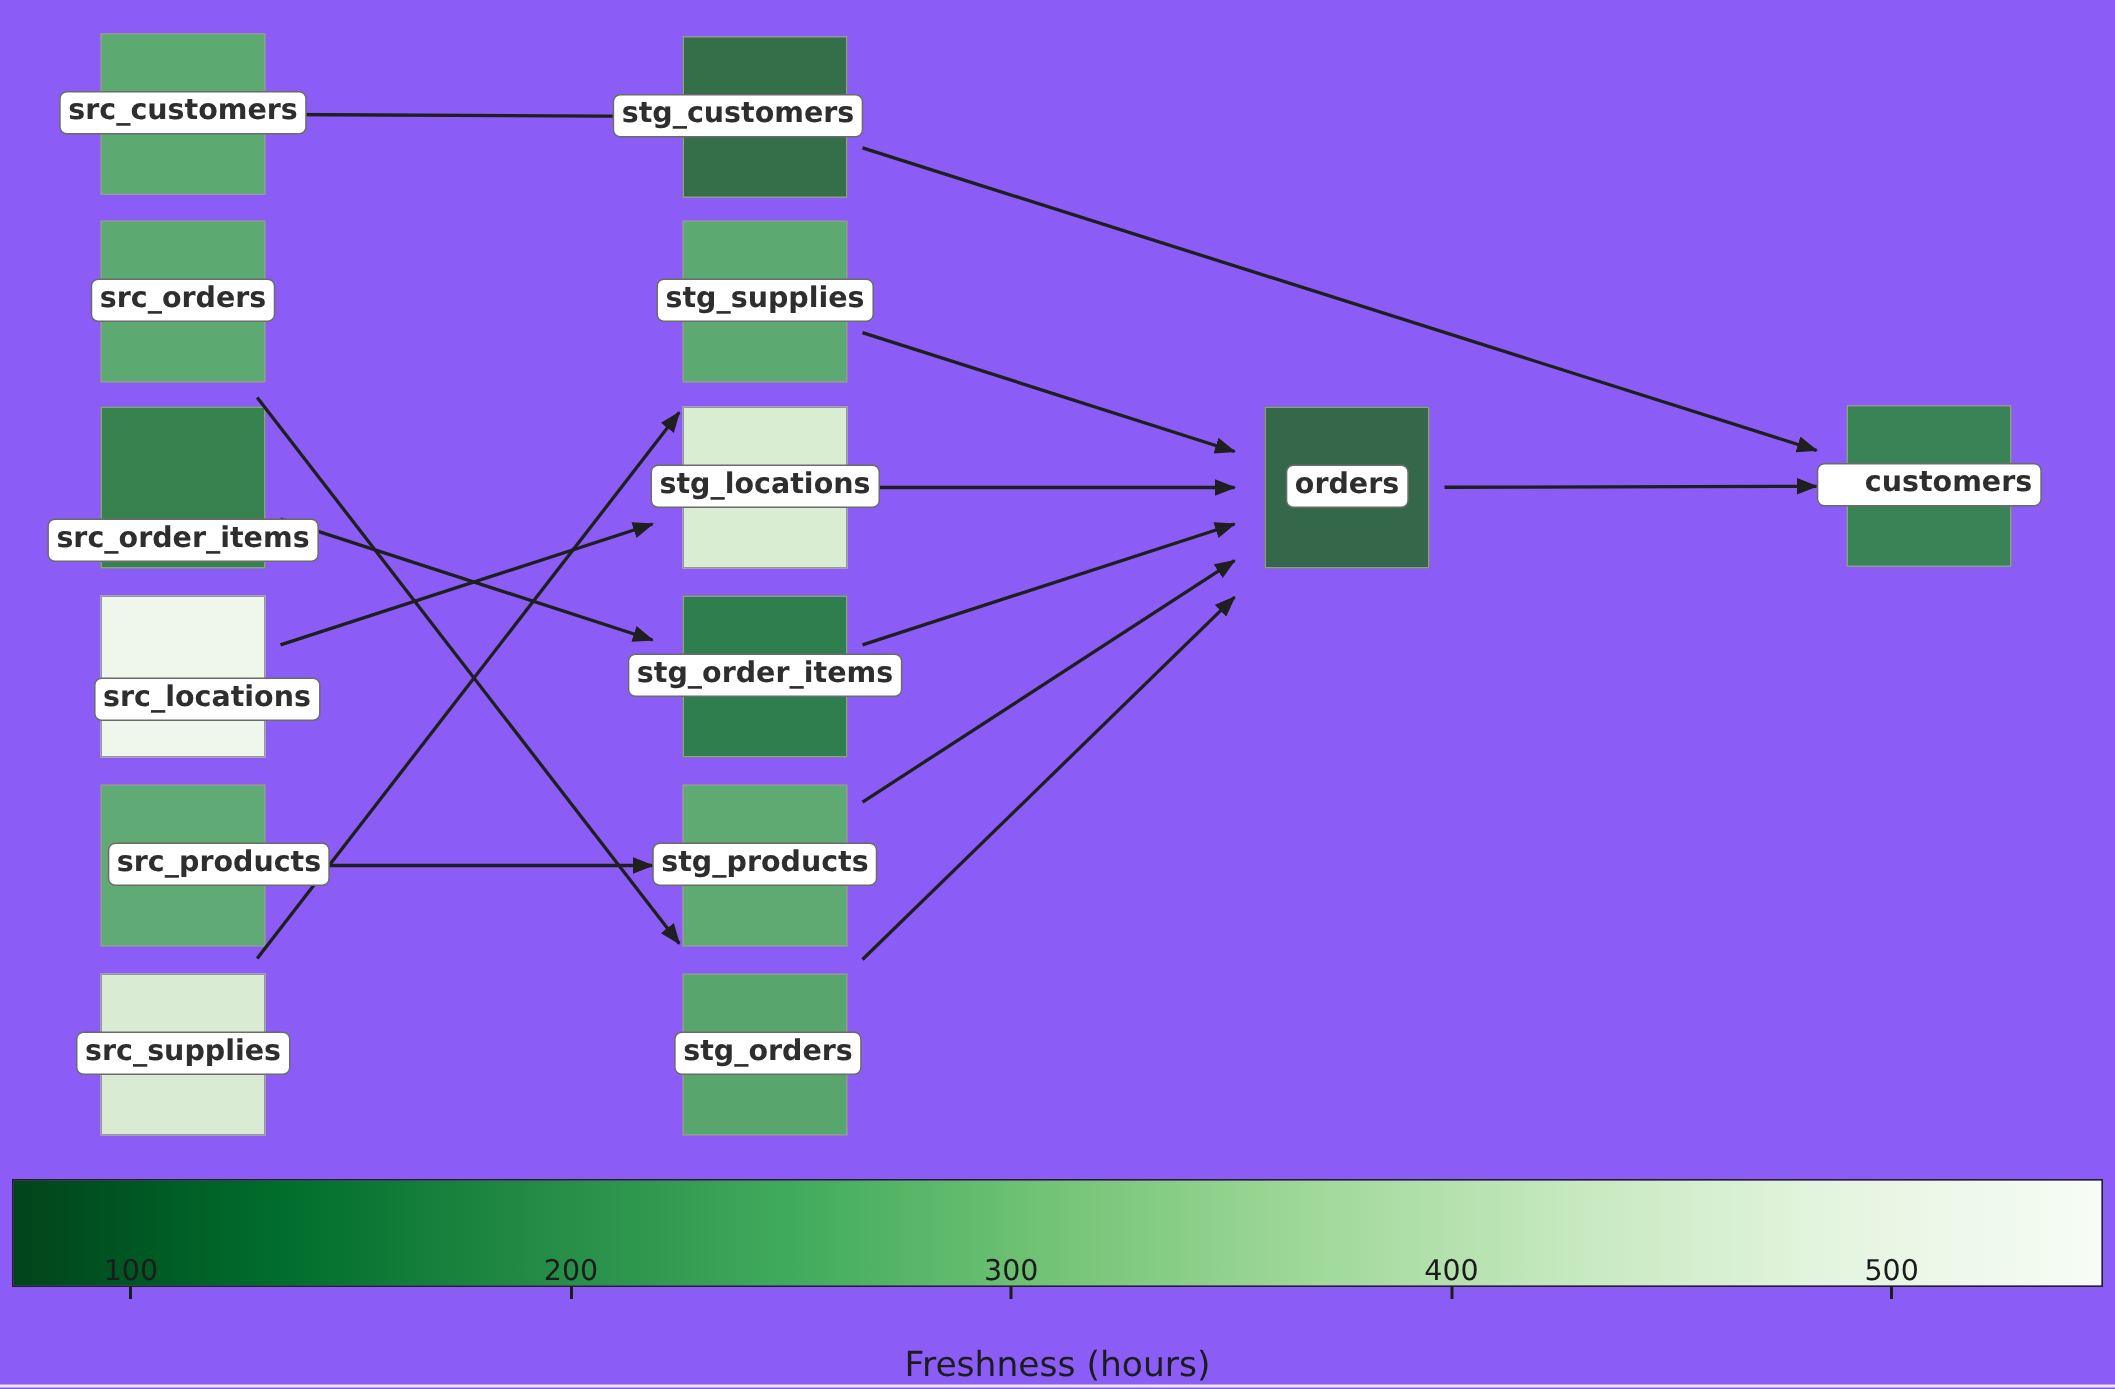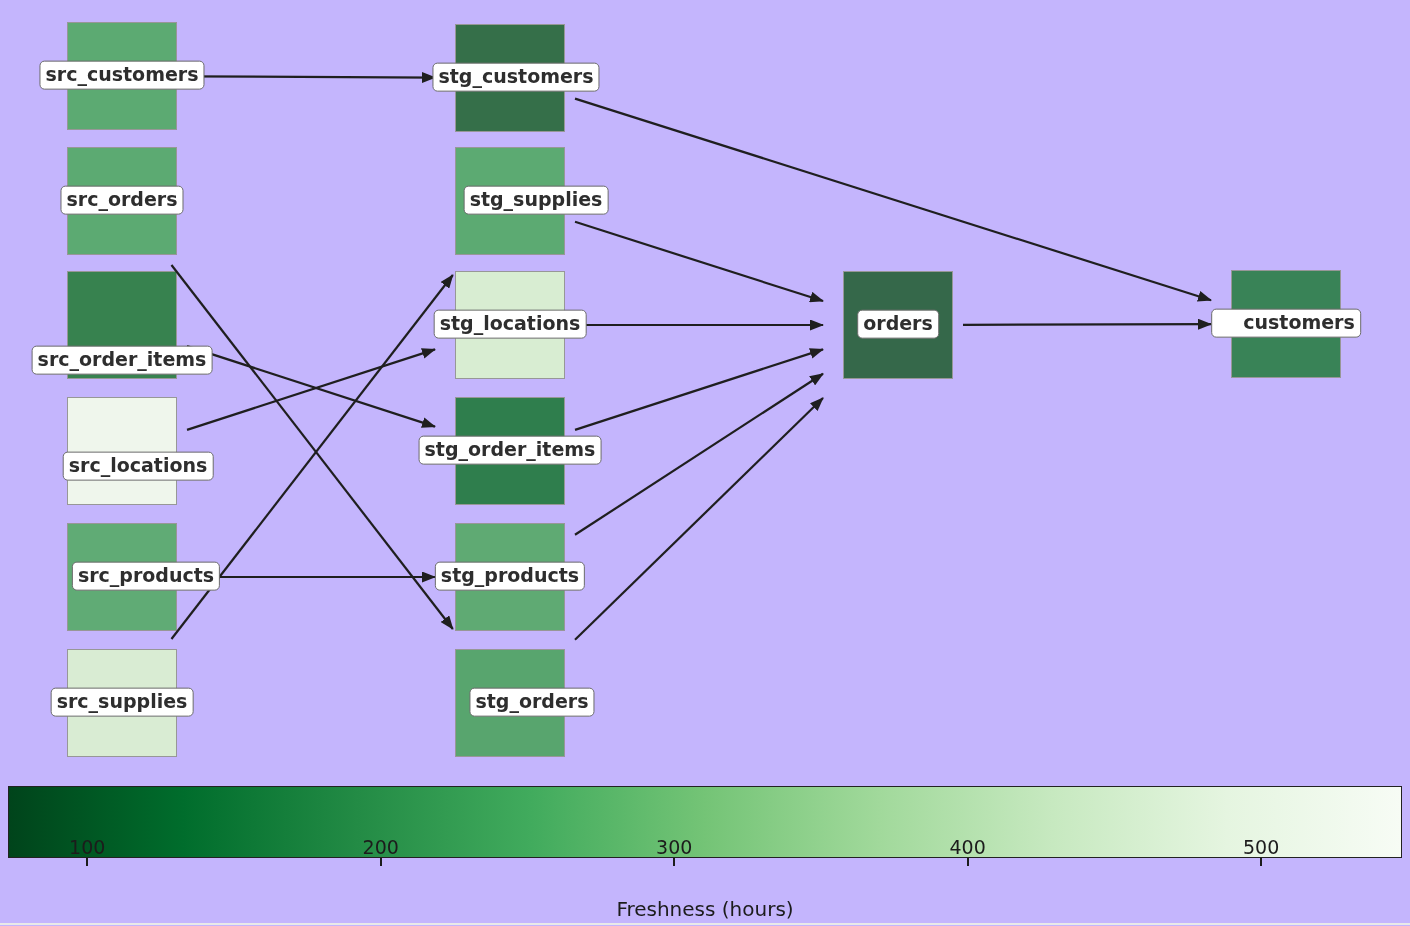--- a/index.html
+++ b/index.html
@@ -1,19 +1,19 @@
 <!DOCTYPE html>
 <html><head>
 <meta charset="utf-8">
 <style>
   html,body{margin:0;padding:0;background:#ffffff;}
   #figure{
     position:relative;
     width:1410px;height:926px;
-    background:#c4b5fd;
+    background:#8b5cf6;
     font-family:"DejaVu Sans","Liberation Sans",sans-serif;
     overflow:hidden;
   }
   .node{
     position:absolute;
     width:110px;height:108px;
     transform:translate(-50%,-50%);
     border:1.6px solid #979797;
     box-sizing:border-box;
     z-index:1;
@@ -56,21 +56,21 @@
     transform:translateX(-50%);
     font-size:19px;
     color:#1c1c1c;
     z-index:1;
   }
   #cbar-axis-label{
     position:absolute;
     top:897px;
     left:705px;
     transform:translateX(-50%);
-    font-size:20px;
+    font-size:23px;
     color:#1c1c1c;
     z-index:1;
   }
   #bottom-divider{
     position:absolute;
     left:0;top:923px;width:1410px;height:2px;
     background:#e9e9e9;
     z-index:1;
   }
 </style>
@@ -117,26 +117,26 @@
       <div class="node" style="left: 898px; top: 325px; background: rgb(53, 104, 74);"></div>
       <div class="node" style="left: 1286px; top: 324px; background: rgb(57, 131, 87);"></div>
     </div>
   <div id="labels">
       <div class="nlabel" style="left: 122px; top: 75px;">src_customers</div>
       <div class="nlabel" style="left: 122px; top: 200px;">src_orders</div>
       <div class="nlabel" style="left: 122px; top: 324px; margin-top: 36px;">src_order_items</div>
       <div class="nlabel" style="left: 122px; top: 466px; margin-left: 16px;">src_locations</div>
       <div class="nlabel" style="left: 122px; top: 576px; margin-left: 24px;">src_products</div>
       <div class="nlabel" style="left: 122px; top: 702px;">src_supplies</div>
-      <div class="nlabel" style="left: 516px; top: 77px;">stg_customers</div>
-      <div class="nlabel" style="left: 536px; top: 200px;">stg_supplies</div>
+      <div class="nlabel" style="left: 492px; top: 77px;">stg_customers</div>
+      <div class="nlabel" style="left: 510px; top: 200px;">stg_supplies</div>
       <div class="nlabel" style="left: 510px; top: 324px;">stg_locations</div>
       <div class="nlabel" style="left: 510px; top: 450px;">stg_order_items</div>
       <div class="nlabel" style="left: 510px; top: 576px;">stg_products</div>
-      <div class="nlabel" style="left: 532px; top: 702px;">stg_orders</div>
+      <div class="nlabel" style="left: 512px; top: 702px;">stg_orders</div>
       <div class="nlabel" style="left: 898px; top: 324px;">orders</div>
       <div class="nlabel" style="left: 1286px; top: 323px; padding-left: 31px;">customers</div>
     </div>
 
   <div id="colorbar" style="background: linear-gradient(to right, rgb(0, 68, 27), rgb(0, 109, 44), rgb(35, 139, 69), rgb(65, 171, 93), rgb(116, 196, 118), rgb(161, 217, 155), rgb(199, 233, 192), rgb(229, 245, 224), rgb(247, 252, 245));"></div>
   <div id="cbar-ticks">
       <div class="cbar-tick" style="left: 86.2379px;"></div>
       <div class="cbar-ticklabel" style="left: 87.2379px;">100</div>
       <div class="cbar-tick" style="left: 379.712px;"></div>
       <div class="cbar-ticklabel" style="left: 380.712px;">200</div>

